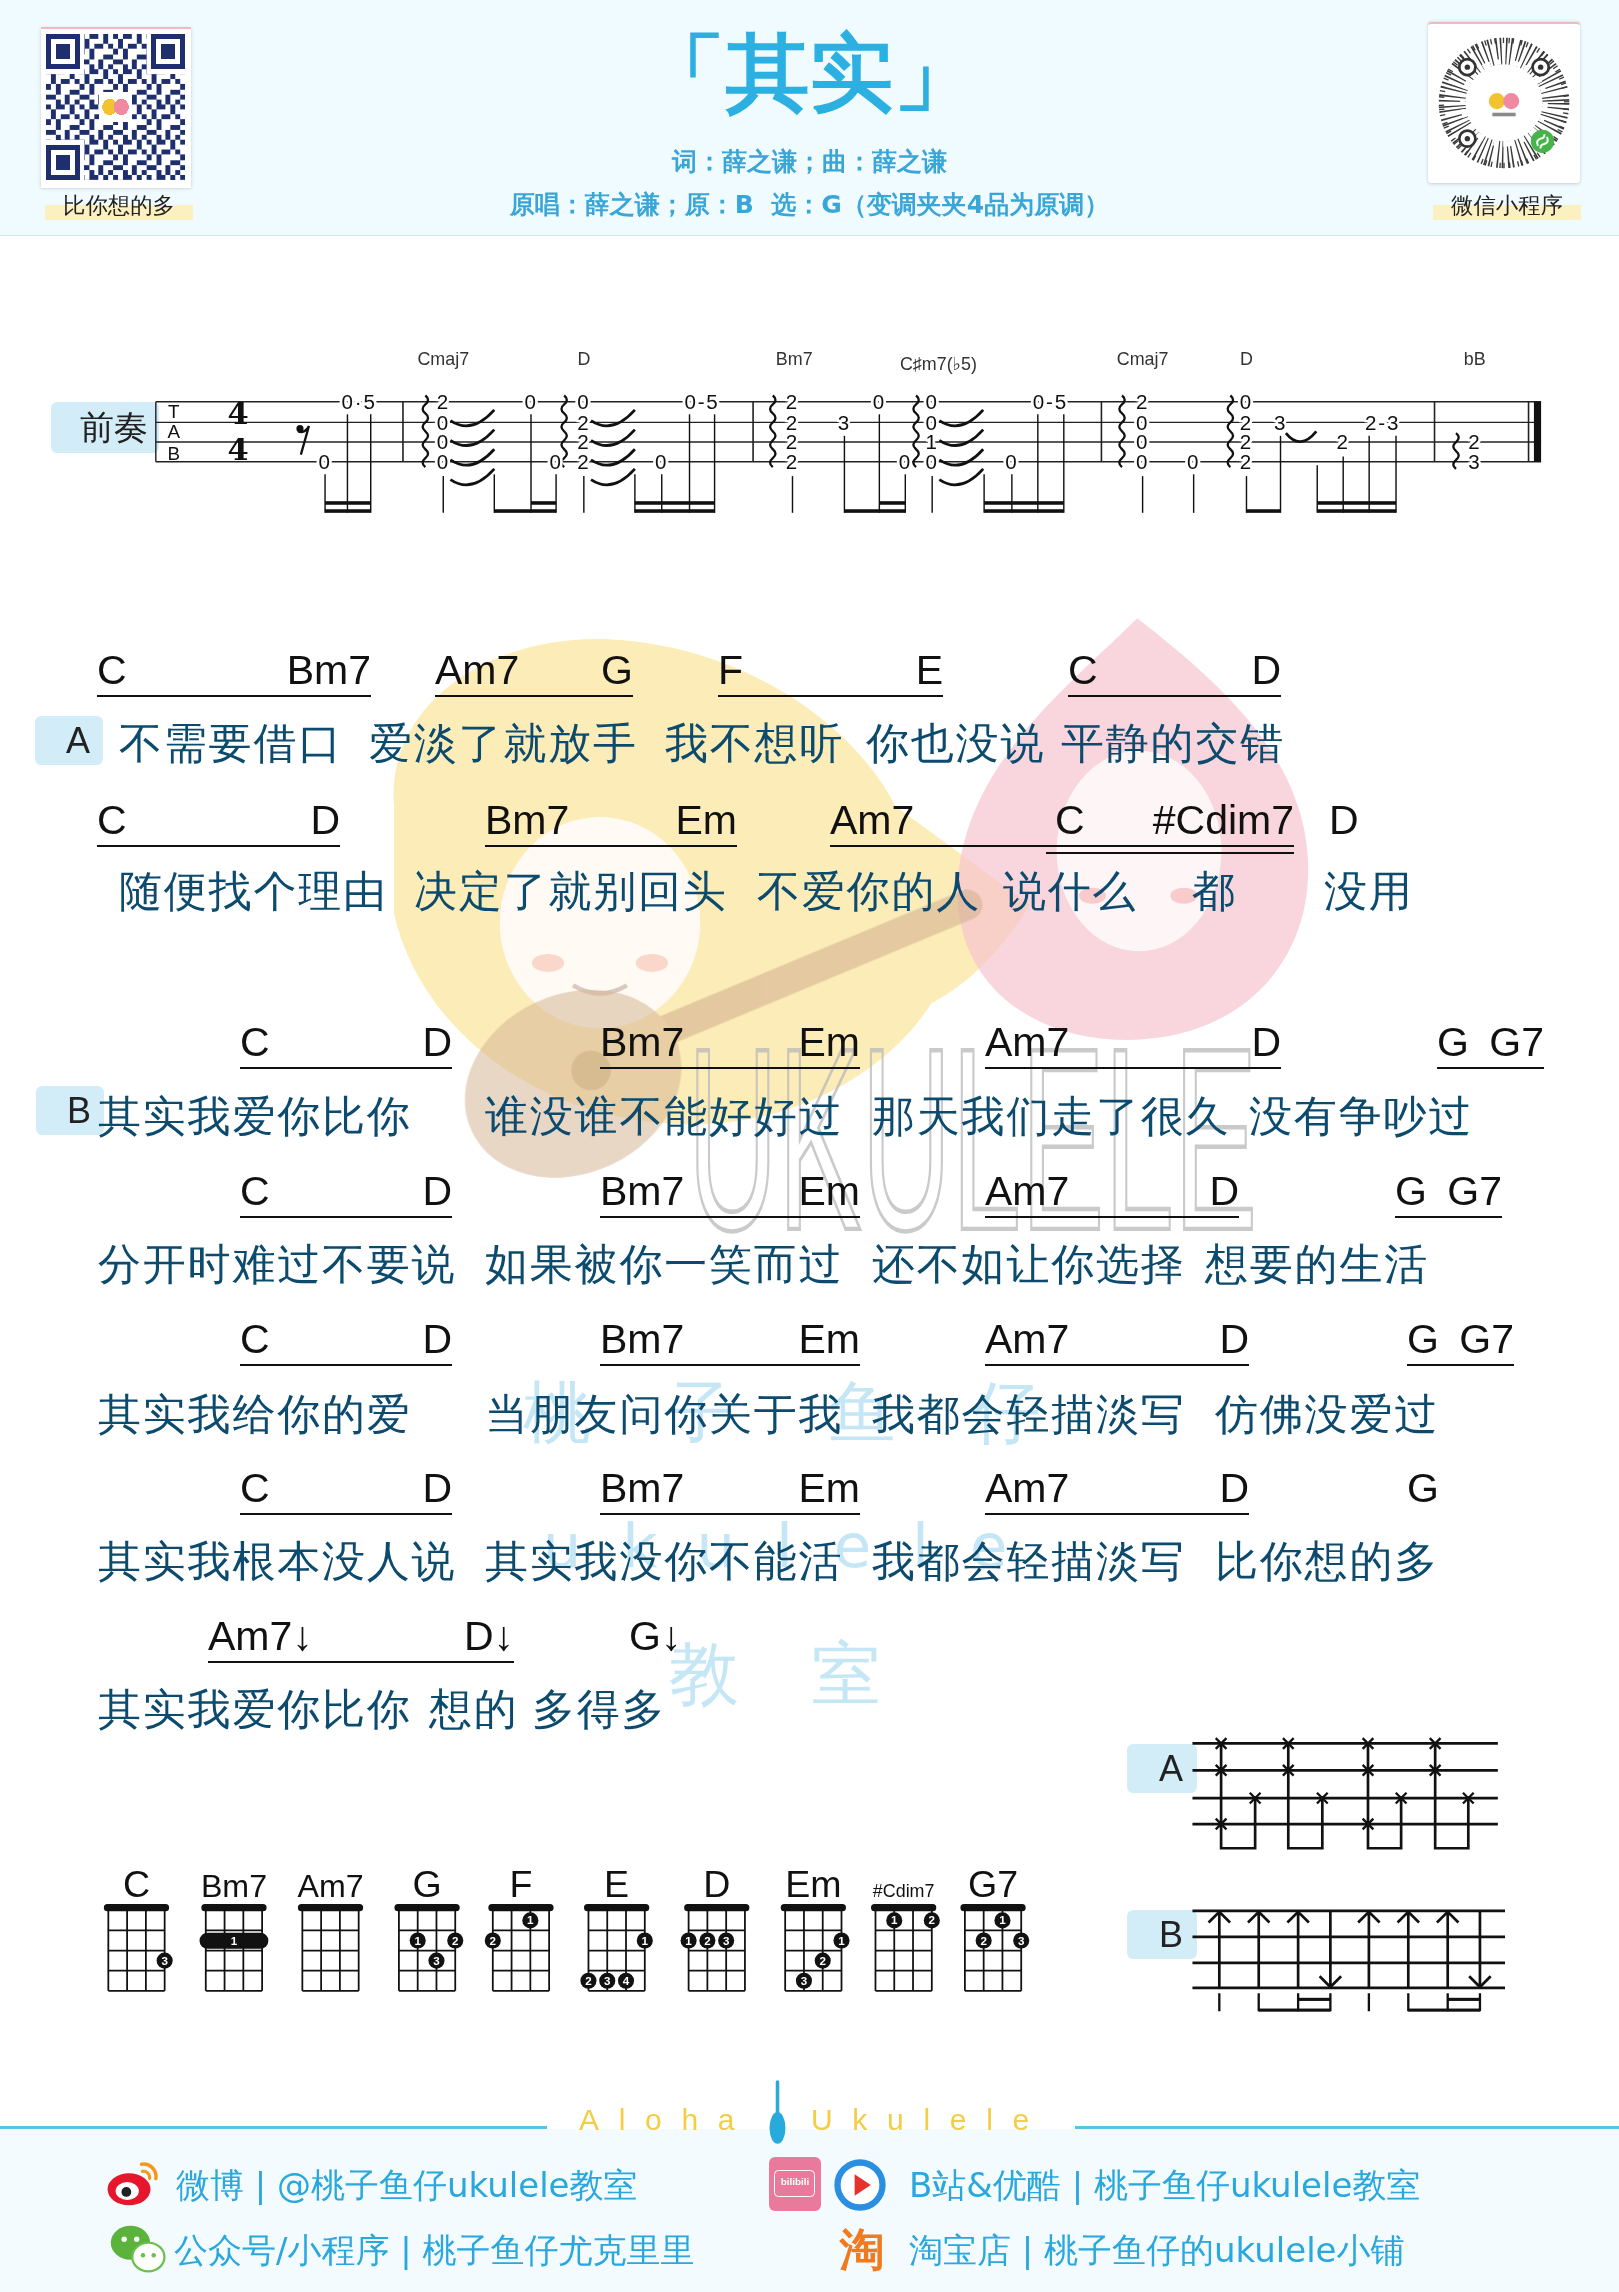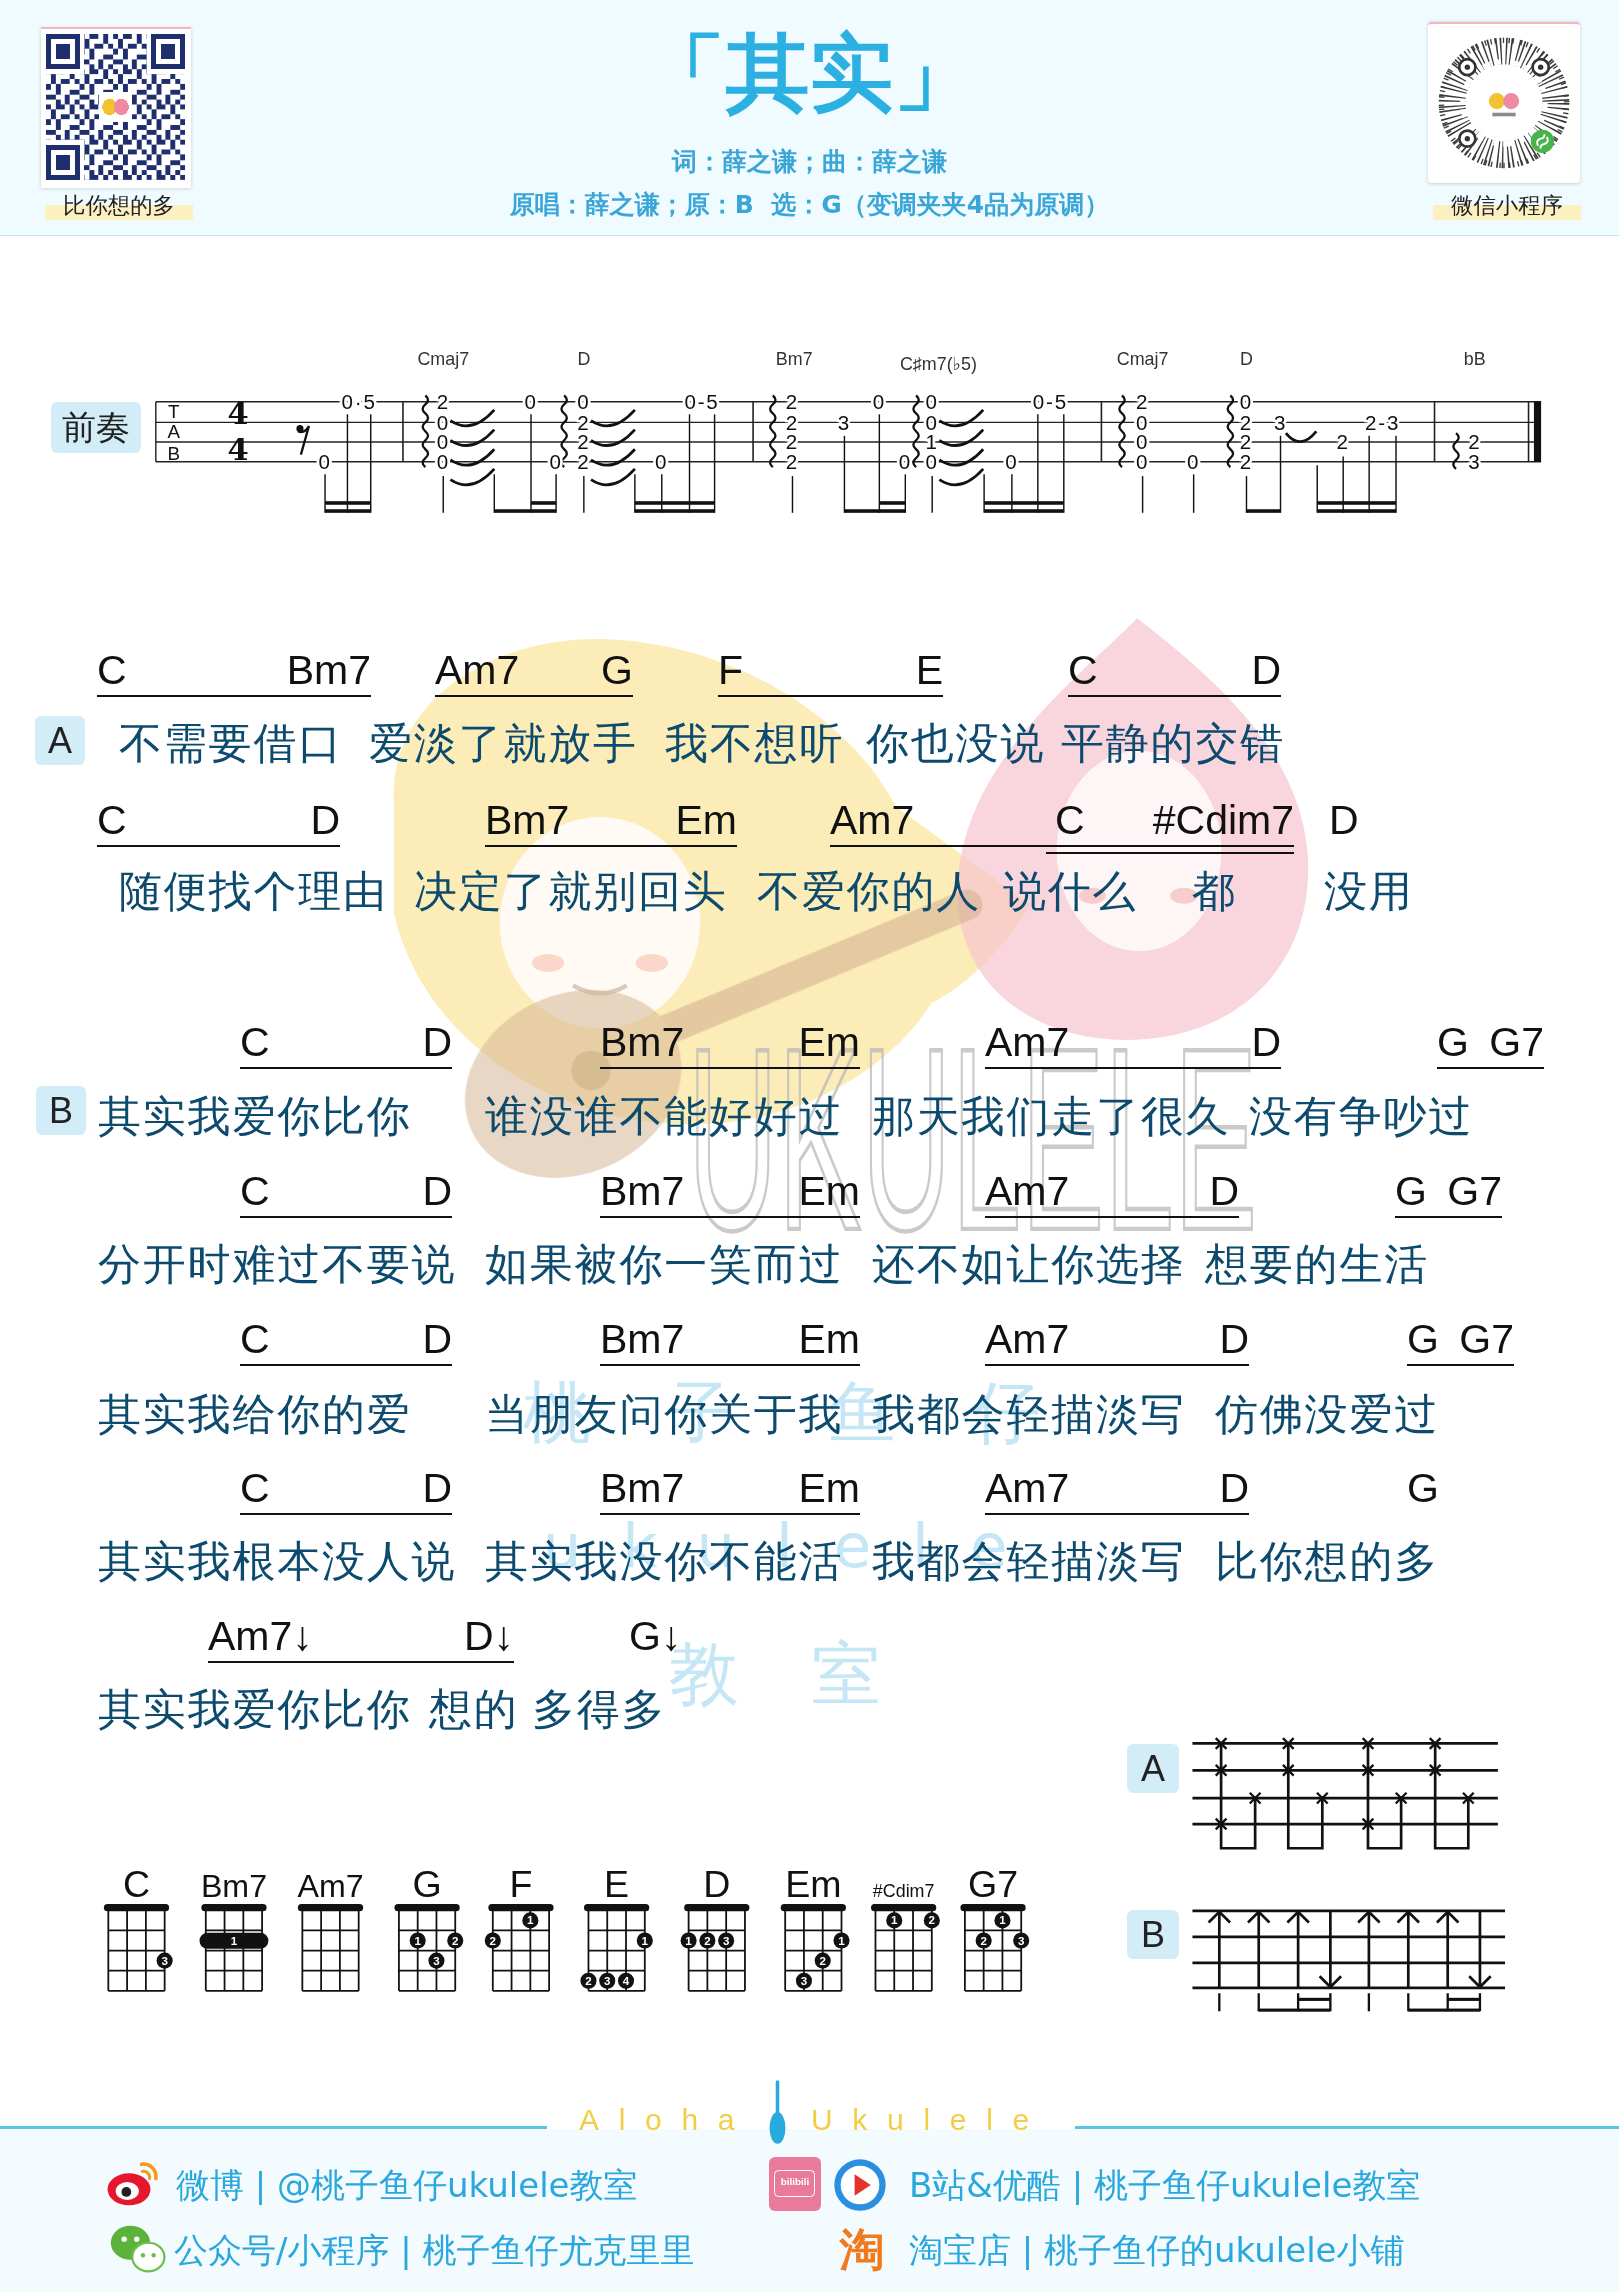--- a/index.html
+++ b/index.html
@@ -5,21 +5,21 @@
   html,body{margin:0;padding:0;}
   body{width:1619px;height:2293px;position:relative;overflow:hidden;background:#ffffff;font-family:"DejaVu Sans",sans-serif;color:#111;}
   .abs{position:absolute;}
   .hdr-bg{left:0;top:0;width:1619px;height:235px;background:#effbfe;border-bottom:1.8px solid #c6e8f4;}
   .title{left:0;top:23px;width:1619px;text-align:center;font-size:84px;line-height:100px;color:#2cb0e2;font-weight:bold;font-family:"DejaVu Sans",sans-serif;}
   .sub{left:0;width:1619px;text-align:center;font-size:25px;line-height:30px;color:#3aa6d8;font-weight:bold;white-space:pre;}
   .qr-card{background:#fff;box-shadow:0 0.9px 3.6px rgba(0,0,0,.18);}
   .qr-left{left:41px;top:27px;width:150px;height:159px;border-top:2.7px solid #f4b6bf;}
   .qr-right{left:1428px;top:22.4px;width:152px;height:159px;border-top:2.7px solid #f4b6bf;border-radius:3.6px;}
   .qr-label{top:191px;height:29px;font-size:22.4px;line-height:29px;text-align:center;color:#222;background:linear-gradient(to bottom,transparent 48%,#fcefc0 48%);}
-  .lbl-box{background:#d3edf8;border-radius:6.3px;color:#222;text-align:center;font-family:"Liberation Sans","DejaVu Sans",sans-serif;}
+  .lbl-box{background:#d3edf8;border-radius:6.3px;color:#222;text-align:center;font-family:"Liberation Sans","DejaVu Sans",sans-serif;padding-left:18px;}
   .intro-label{left:51px;top:402px;width:90px;height:51px;font-size:34px;line-height:51px;font-family:"DejaVu Sans",sans-serif;}
   .sec-label{width:50px;height:49px;font-size:36px;line-height:49px;}
   .cg{position:absolute;height:45px;border-bottom:2.7px solid #111;z-index:2;}
   .cg.nou{border-bottom:none;}
   .ch{position:absolute;top:0;font-family:"Liberation Sans","DejaVu Sans",sans-serif;font-size:41px;line-height:41px;color:#111;white-space:nowrap;}
   .ch.l{left:0;} .ch.r{right:0;}
   .uline2{position:absolute;height:0;border-top:2.7px solid #111;z-index:2;}
   .ly{position:absolute;font-size:43px;line-height:43px;letter-spacing:1.8px;white-space:nowrap;color:#0c4a6e;z-index:2;font-family:"DejaVu Sans",sans-serif;}
   svg text{font-family:"Liberation Sans","DejaVu Sans",sans-serif;}
   .tn{font-size:23px;text-anchor:middle;fill:#111;paint-order:stroke;stroke:#fff;stroke-width:6px;stroke-linejoin:round;letter-spacing:2px;}

